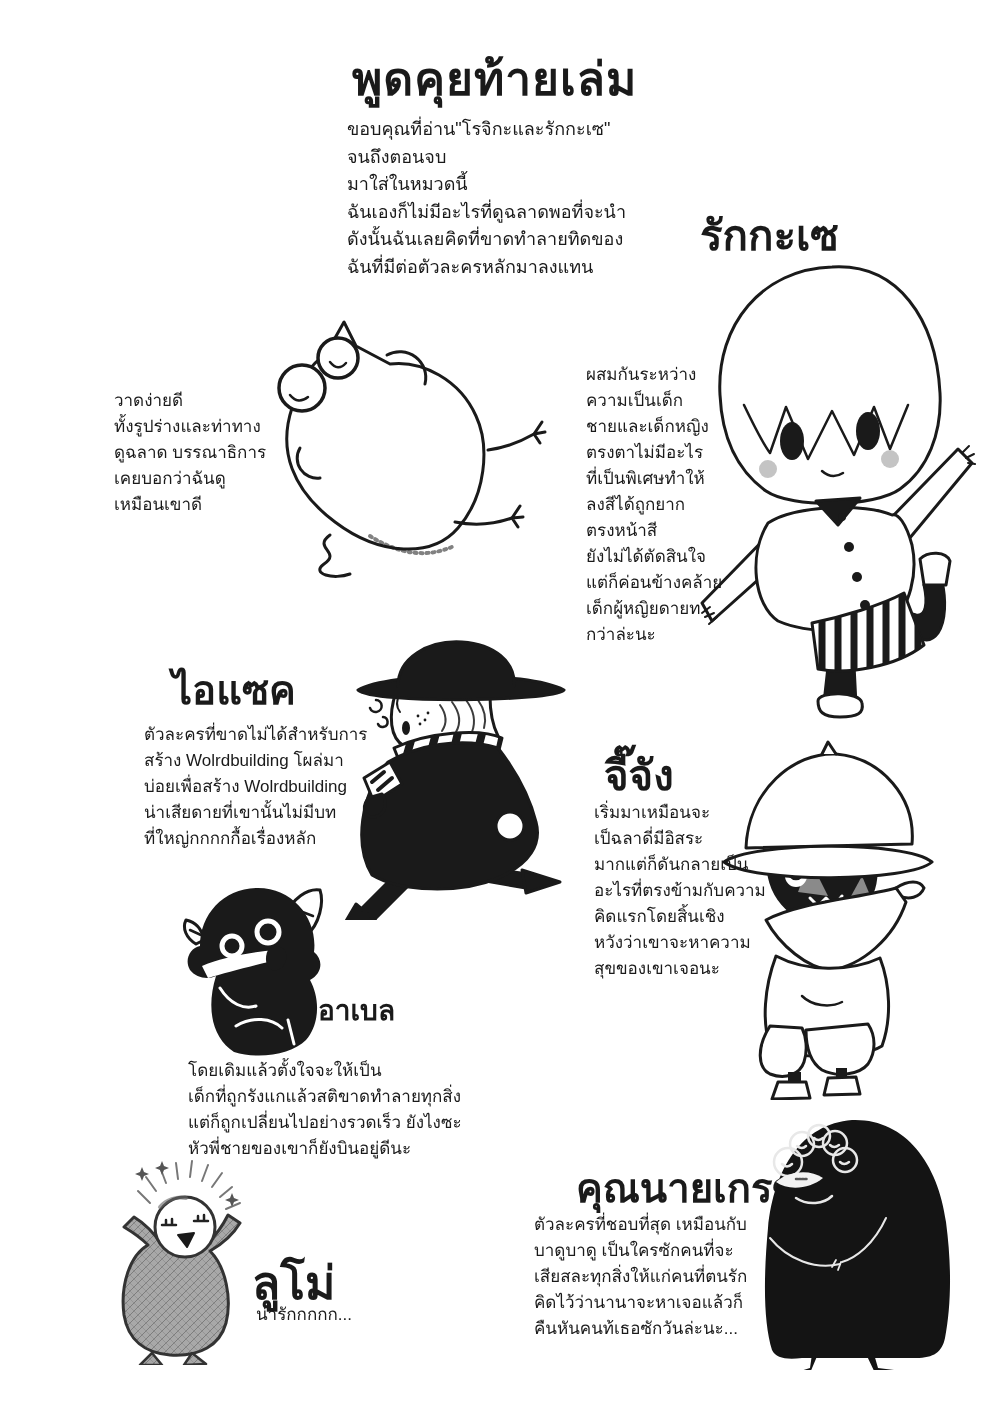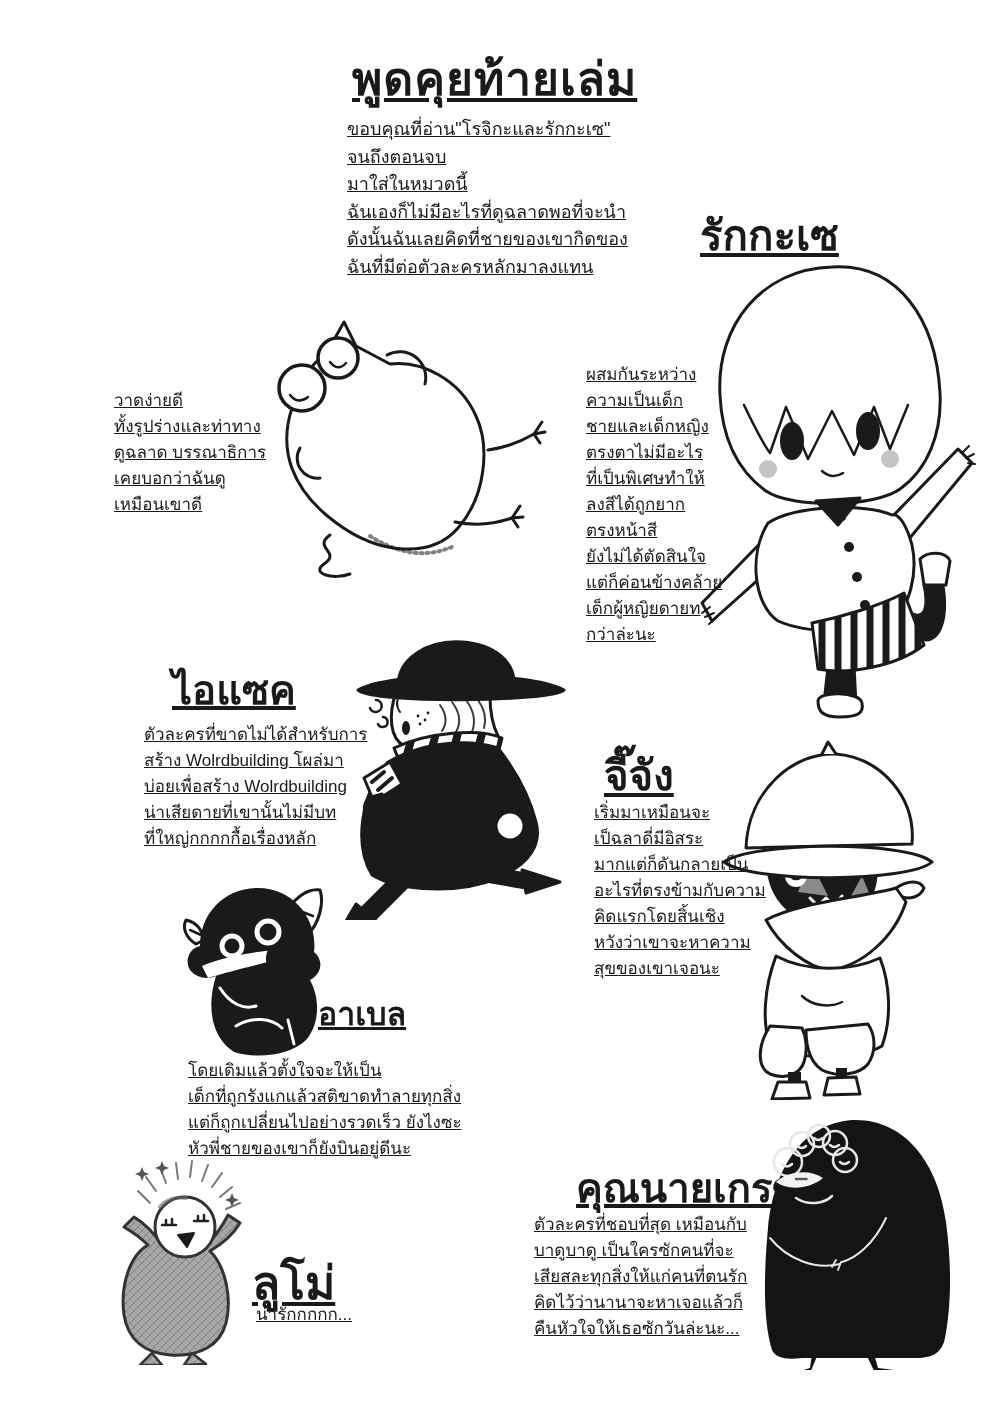--- a/index.html
+++ b/index.html
@@ -1,41 +1,41 @@
 <!DOCTYPE html>
 <html><head>
 <meta charset="utf-8">
 <style>
   html,body{margin:0;padding:0;background:#e9e9e9;}
   .page{
     position:relative;width:1000px;height:1419px;margin:0 auto;
     background:#ffffff;color:#1a1a1a;overflow:hidden;
     font-family:"Liberation Sans","DejaVu Sans",sans-serif;
   }
-  .abs{position:absolute;text-decoration:underline;}
+  .abs{position:absolute;}
   .title{font-size:46px;font-weight:700;letter-spacing:1px;white-space:nowrap;}
   .sec-title{font-weight:700;white-space:nowrap;}
   .body-text{font-size:17px;line-height:26px;}
   .body-text .tline{white-space:nowrap;}
   .intro{font-size:18px;line-height:27.5px;}
   svg{display:block;}
 </style>
 </head>
 <body>
 
 <div class="page">
 
   <div class="abs title" style="left:352px;top:42px;">พูดคุยท้ายเล่ม</div>
 
   <div class="abs intro body-text" style="left:347px;top:116px;">
       <div class="tline">ขอบคุณที่อ่าน"โรจิกะและรักกะเซ"</div>
       <div class="tline">จนถึงตอนจบ</div>
       <div class="tline">มาใส่ในหมวดนี้</div>
       <div class="tline">ฉันเองก็ไม่มีอะไรที่ดูฉลาดพอที่จะนำ</div>
-      <div class="tline">ดังนั้นฉันเลยคิดที่ชายของเขากิดของ</div>
+      <div class="tline">ดังนั้นฉันเลยคิดที่ขาดทำลายทิดของ</div>
       <div class="tline">ฉันที่มีต่อตัวละครหลักมาลงแทน</div>
     </div>
 
   <div class="abs sec-title" style="left:700px;top:202px;font-size:42px;">รักกะเซ</div>
 
   <div class="abs" style="left:670px;top:255px;">
     <svg width="320" height="470" viewBox="0 0 320 470">
       <g stroke="#1a1a1a" stroke-width="3" stroke-linecap="round" stroke-linejoin="round">
 
         <path d="M230,360 C242,384 258,392 268,378 C276,366 276,344 272,326 L254,330 C258,348 256,362 246,360 C240,358 234,356 230,360 Z" fill="#1a1a1a"></path>
@@ -250,21 +250,21 @@
         <circle cx="88" cy="52" r="11" fill="none" stroke="#fff" stroke-width="5"></circle>
 
         <path d="M22,86 C40,78 70,72 96,70 L104,78 C80,84 48,92 28,98 Z" fill="#fff" stroke="none"></path>
         <path d="M88,70 C96,64 104,66 106,74 C108,84 100,92 92,90 C86,88 84,78 88,70 Z" fill="#1a1a1a" stroke="none"></path>
 
         <path d="M40,108 C50,124 64,130 76,126 M56,146 C72,136 92,138 102,148 M108,140 L114,164" fill="none" stroke="#fff" stroke-width="3"></path>
       </g>
     </svg>
   </div>
 
-  <div class="abs sec-title" style="left:318px;top:988px;font-size:32px;">อาเบล</div>
+  <div class="abs sec-title" style="left:318px;top:988px;font-size:28px;">อาเบล</div>
 
   <div class="abs body-text" style="left:188px;top:1058px;">
       <div class="tline">โดยเดิมแล้วตั้งใจจะให้เป็น</div>
       <div class="tline">เด็กที่ถูกรังแกแล้วสติขาดทำลายทุกสิ่ง</div>
       <div class="tline">แต่ก็ถูกเปลี่ยนไปอย่างรวดเร็ว ยังไงซะ</div>
       <div class="tline">หัวพี่ชายของเขาก็ยังบินอยู่ดีนะ</div>
     </div>
 
   <div class="abs" style="left:90px;top:1155px;">
     <svg width="160" height="210" viewBox="0 0 160 210">
@@ -341,16 +341,16 @@
         <path d="M96,150 l-4,7 M101,152 l-3,8" stroke="#e8e8e8" stroke-width="1.8" fill="none"></path>
       </g>
     </svg>
   </div>
 
   <div class="abs body-text" style="left:534px;top:1212px;">
       <div class="tline">ตัวละครที่ชอบที่สุด เหมือนกับ</div>
       <div class="tline">บาดูบาดู เป็นใครซักคนที่จะ</div>
       <div class="tline">เสียสละทุกสิ่งให้แก่คนที่ตนรัก</div>
       <div class="tline">คิดไว้ว่านานาจะหาเจอแล้วก็</div>
-      <div class="tline">คืนหัวใจให้เธอซักวันล่ะนะ...</div>
+      <div class="tline">คืนหันคนท้เธอซักวันล่ะนะ...</div>
     </div>
 
 </div>
 
 </body></html>

